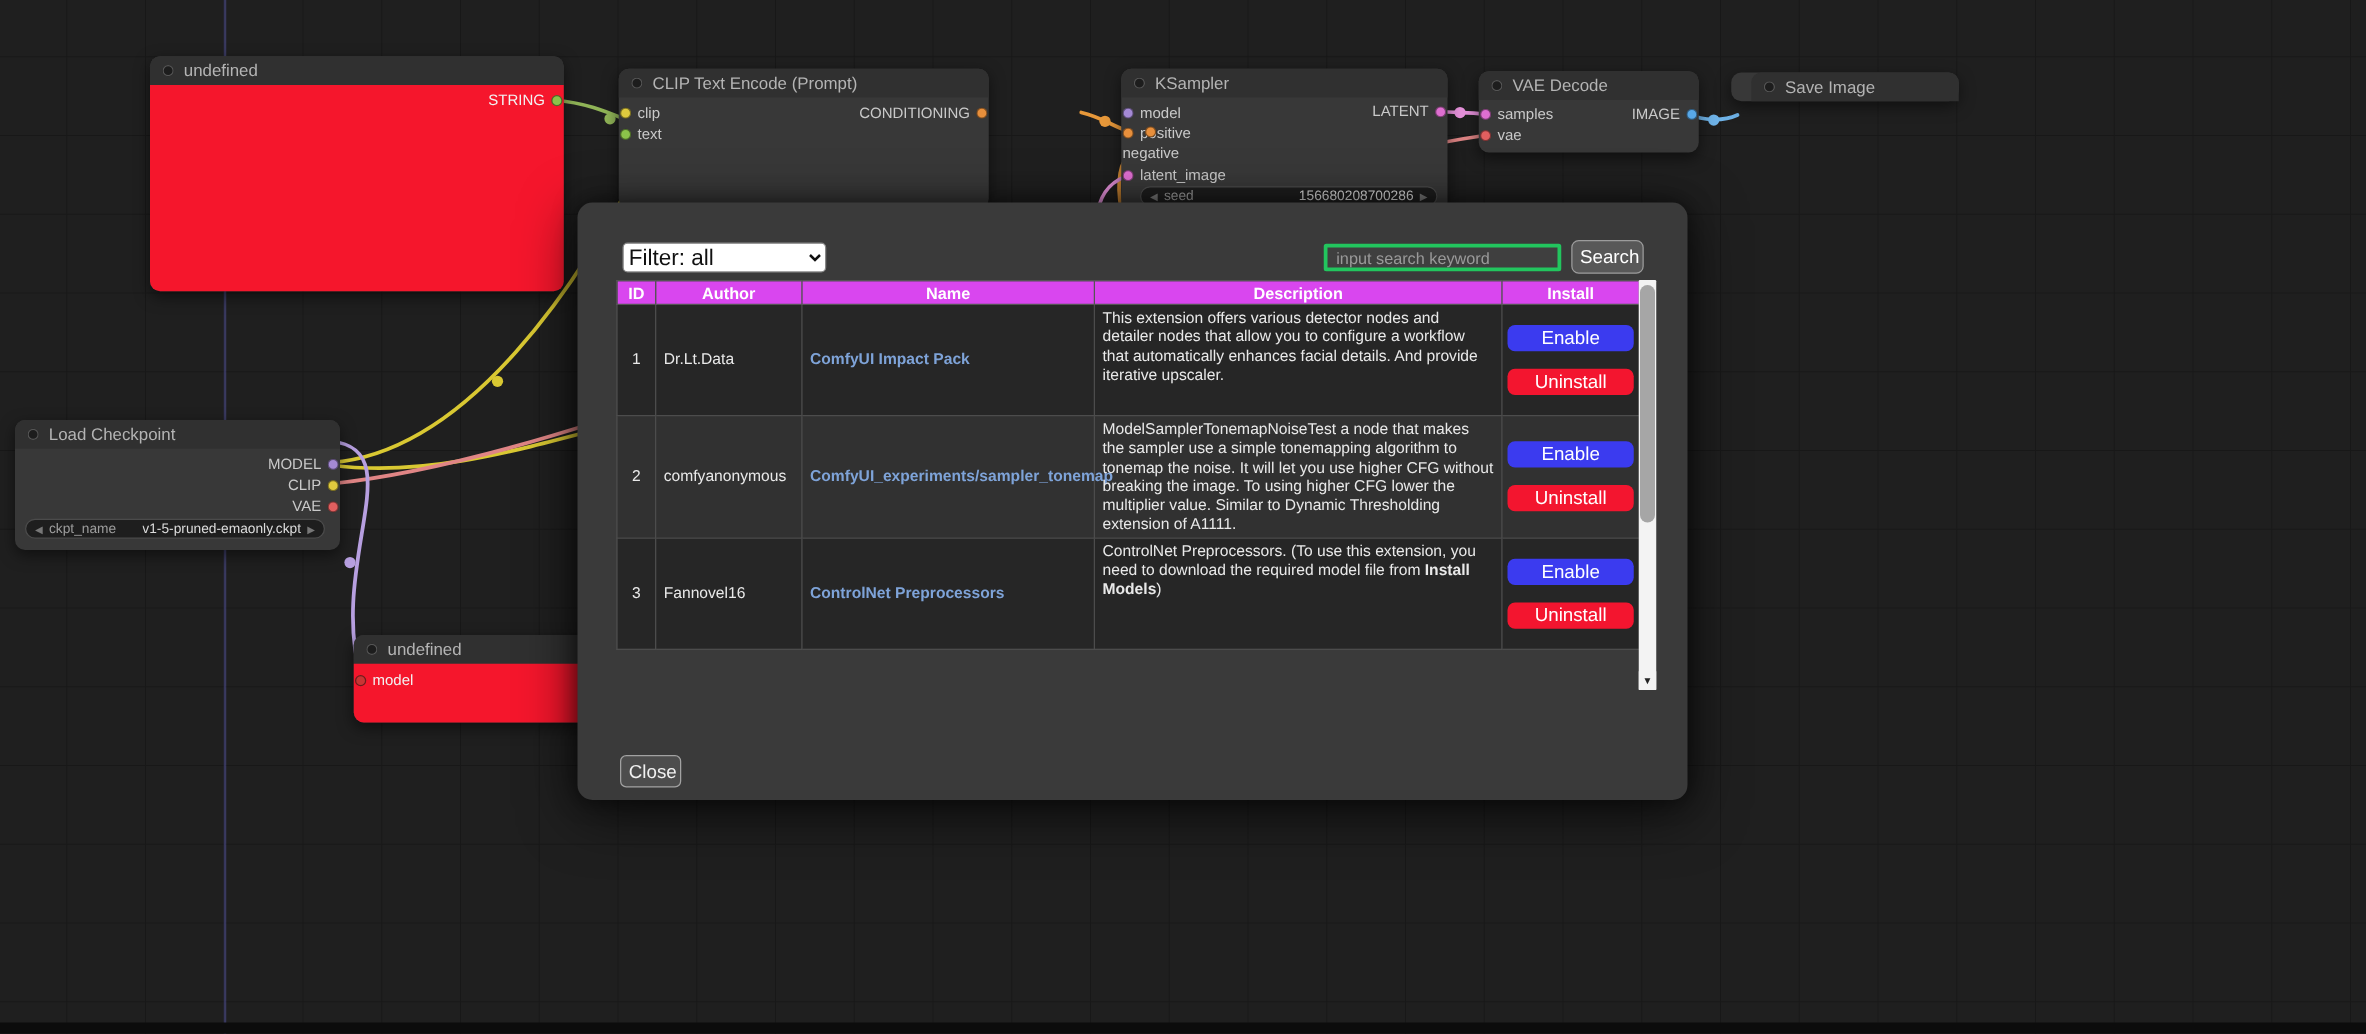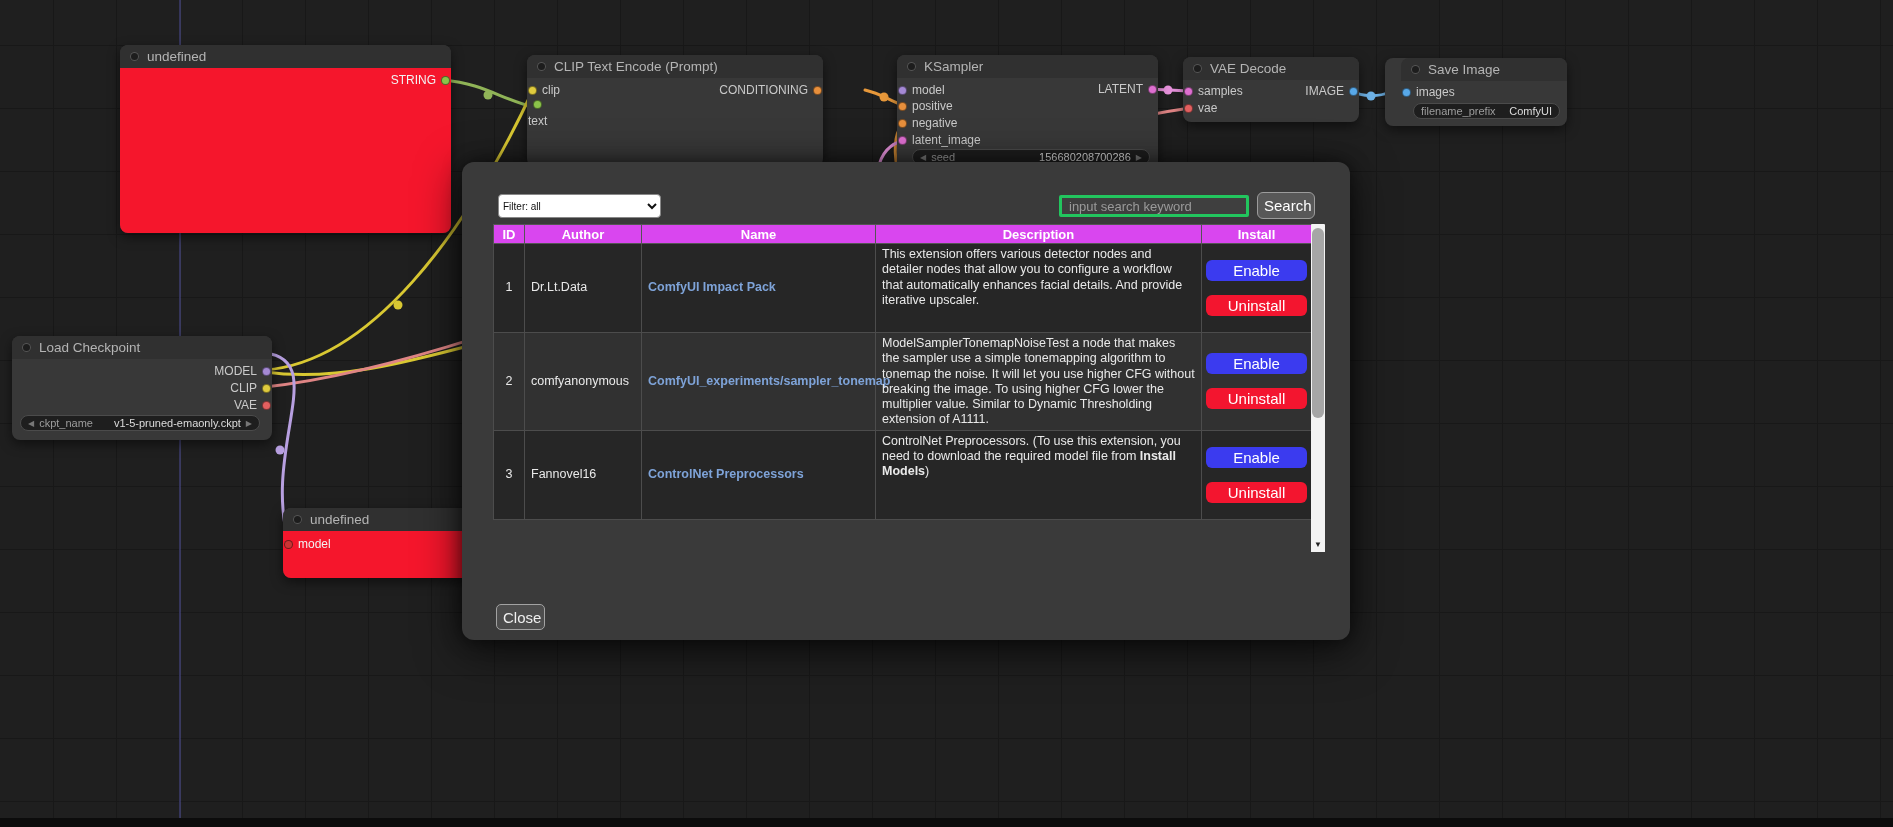--- a/index.html
+++ b/index.html
@@ -35,21 +35,21 @@
   .slot .lbl{white-space:nowrap;}
   .red-body .lbl{color:#f2f2f2;}
   .widget{position:absolute;background:#1e1e1e;border:1px solid #4b4b4b;border-radius:9px;
         display:flex;align-items:center;gap:5px;padding:0 7px;font-size:11px;color:#9d9d9d;box-sizing:border-box;}
   .widget .arrow{color:#777;font-size:8px;flex:0 0 auto;}
   .widget .wval{color:#dcdcdc;margin-left:auto;white-space:nowrap;overflow:hidden;}
 
   
   .dialog{position:absolute;left:462px;top:162px;width:888px;height:478px;z-index:10;
         background:#3a3a3a;border-radius:12px;box-shadow:0 10px 45px rgba(0,0,0,.65), 0 0 18px rgba(0,0,0,.5);}
-  .filter-select{position:absolute;left:36px;top:32px;width:163px;height:24px;font-size:10px;
+  .filter-select{position:absolute;left:36px;top:32px;width:163px;height:24px;font-size:18px;
         background:#fff;color:#111;border:1px solid #888;border-radius:4px;font-family:"Liberation Sans",sans-serif;}
   .search-input{position:absolute;left:597px;top:33px;width:190px;height:22px;background:#3f3f3f;
         border:3px solid #22c55e;border-radius:2px;color:#ddd;font-size:13px;padding:0 7px;box-sizing:border-box;
         font-family:"Liberation Sans",sans-serif;}
   .search-input::placeholder{color:#9a9a9a;}
   .search-btn{position:absolute;left:795px;top:30px;width:58px;height:27px;background:#585858;
         border:1px solid #9c9c9c;border-radius:6px;color:#fff;font-size:15px;font-family:"Liberation Sans",sans-serif;}
   .ext-table{position:absolute;left:31px;top:62px;width:818px;border-collapse:collapse;table-layout:fixed;
         font-size:12.5px;color:#e9e9e9;}
   .ext-table th{background:#d946ef;color:#fff;font-weight:bold;border:1px solid #555;height:18px;
@@ -104,31 +104,31 @@
     <span>undefined</span>
   </div>
   <div class="node-body red-body" style="height:165px;">
     <div class="slot out" style="top:5px;">
       <span class="lbl">STRING</span>
       <span class="dot" style="background:#8bc34a;"></span>
     </div>
   </div>
 </div>
 
-<div class="node" style="left:527px;top:55px;width:296px;">
+<div class="node" style="left:495px;top:55px;width:296px;">
   <div class="node-title">
     <span class="title-dot"></span>
     <span>CLIP Text Encode (Prompt)</span>
   </div>
   <div class="node-body" style="height:89px;">
     <div class="slot in" style="top:5px;">
       <span class="dot" style="background:#dfca3e;"></span>
       <span class="lbl">clip</span>
     </div>
-    <div class="slot in" style="top:22px;flex-direction:column;">
+    <div class="slot in" style="top:22px;">
       <span class="dot" style="background:#8bc34a;"></span>
       <span class="lbl">text</span>
     </div>
     <div class="slot out" style="top:5px;">
       <span class="lbl">CONDITIONING</span>
       <span class="dot" style="background:#e78f3c;"></span>
     </div>
   </div>
 </div>
 
@@ -139,21 +139,21 @@
   </div>
   <div class="node-body" style="height:92px;">
     <div class="slot in" style="top:5px;">
       <span class="dot" style="background:#a489d4;"></span>
       <span class="lbl">model</span>
     </div>
     <div class="slot in" style="top:21px;">
       <span class="dot" style="background:#e78f3c;"></span>
       <span class="lbl">positive</span>
     </div>
-    <div class="slot in" style="top:38px;">
+    <div class="slot in" style="top:23px;flex-direction:column;">
       <span class="dot" style="background:#e78f3c;"></span>
       <span class="lbl">negative</span>
     </div>
     <div class="slot in" style="top:55px;">
       <span class="dot" style="background:#de6fd0;"></span>
       <span class="lbl">latent_image</span>
     </div>
     <div class="slot out" style="top:4px;">
       <span class="lbl">LATENT</span>
       <span class="dot" style="background:#de6fd0;"></span>
@@ -185,30 +185,20 @@
       <span class="lbl">IMAGE</span>
       <span class="dot" style="background:#58a8e8;"></span>
     </div>
   </div>
 </div>
 
 <div class="node" style="left:1385px;top:58px;width:166px;padding-left:16px;">
   <div class="node-title">
     <span class="title-dot"></span>
     <span>Save Image</span>
-  </div>
-  <div class="node-body" style="height:45px;">
-    <div class="slot in" style="top:4px;">
-      <span class="dot" style="background:#58a8e8;"></span>
-      <span class="lbl">images</span>
-    </div>
-    <div class="widget" style="left:12px;right:7px;top:22px;height:16px;">
-      <span>filename_prefix</span>
-      <span class="wval">ComfyUI</span>
-    </div>
   </div>
 </div>
 
 <div class="node" style="left:12px;top:336px;width:260px;">
   <div class="node-title">
     <span class="title-dot"></span>
     <span>Load Checkpoint</span>
   </div>
   <div class="node-body" style="height:81px;">
     <div class="slot out" style="top:5px;">

